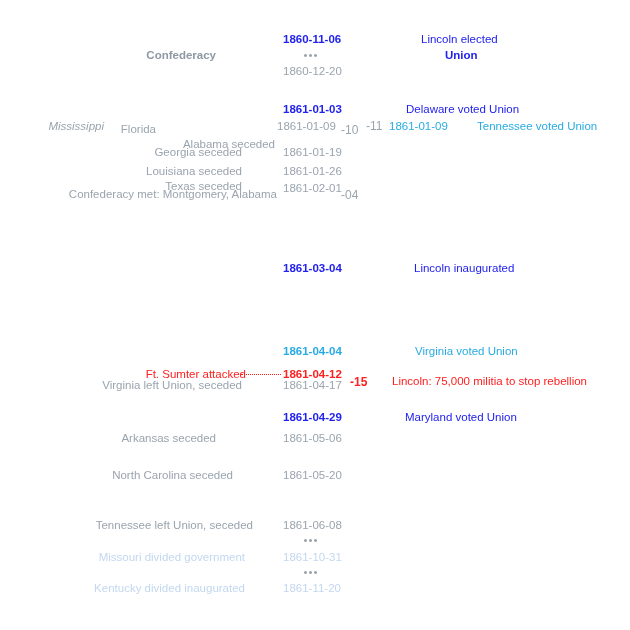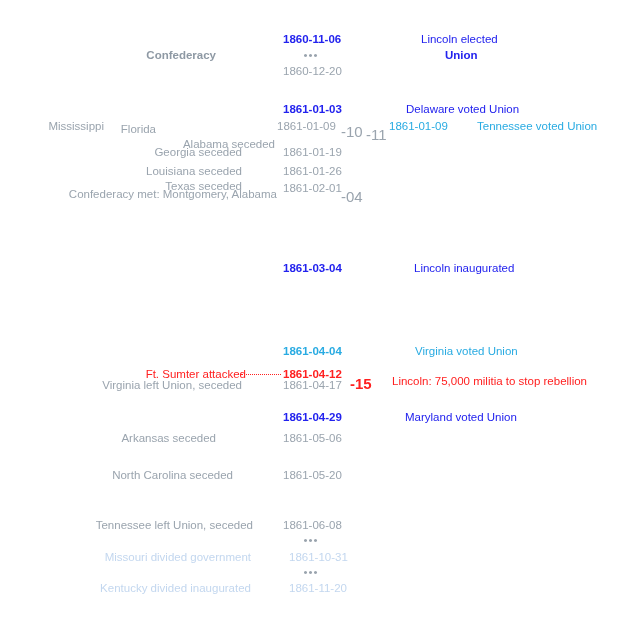--- a/index.html
+++ b/index.html
@@ -25,38 +25,38 @@
   
   .right{ text-align:left; }
 
   .bold{font-weight:bold;}
 
   .c-gray   {color:#9aa4ae;}
   .c-graydk {color:#8e99a4;}
   .c-blue   {color:#2222ee;}
   .c-cyan   {color:#29abe2;}
   .c-red    {color:#ff2020;}
-  .c-pale   {color:#c3d7ef;margin-left:6px;}
+  .c-pale   {color:#c3d7ef;}
   .c-dots   {color:#9aa4ae;}
 
   .ellipsis{
     position:absolute;
     font-size:11.5px;
     letter-spacing:1px;
     transform:translateX(-50%);
   }
 
   .leader{
     position:absolute;
     height:0;
     border-top:1.5px dotted #ff2020;
   }
   .sup{
     position:absolute;
-    font-size:15px;
+    font-size:12px;
     font-weight:bold;
     white-space:nowrap;
   }
 </style>
 </head>
 <body>
 
 <div id="stage">
 
   <div class="lbl date c-blue bold" style="left:283px;top:33px;">1860-11-06</div>
@@ -64,27 +64,27 @@
 
   <div class="lbl left c-graydk bold" style="left:216px;top:49px;">Confederacy</div>
   <div class="ellipsis c-dots" style="left:311px;top:49px;">•••</div>
   <div class="lbl right c-blue bold" style="left:445px;top:49px;">Union</div>
 
   <div class="lbl date c-gray" style="left:283px;top:65px;">1860-12-20</div>
 
   <div class="lbl date c-blue bold" style="left:283px;top:103px;">1861-01-03</div>
   <div class="lbl right c-blue" style="left:406px;top:103px;">Delaware voted Union</div>
 
-  <div class="lbl left c-gray" style="left:104px;top:120px;">Mississippi</div>
+  <div class="lbl left c-gray" style="left:104px;top:120px;font-style:italic;">Mississippi</div>
   <div class="lbl left c-gray" style="left:156px;top:123px;">Florida</div>
   <div class="lbl left c-gray" style="left:275px;top:125px;margin-top:13px;">Alabama seceded</div>
 
   <div class="lbl date c-gray" style="left:277px;top:120px;">1861-01-09</div>
   <div class="sup c-gray" style="left:341px;top:123px;font-weight:normal;">-10</div>
-  <div class="sup c-gray" style="left:366px;top:126px;font-weight:normal;">-11</div>
+  <div class="sup c-gray" style="left:366px;top:119px;font-weight:normal;">-11</div>
 
   <div class="lbl date c-cyan" style="left:389px;top:120px;">1861-01-09</div>
   <div class="lbl right c-cyan" style="left:477px;top:120px;">Tennessee voted Union</div>
 
   <div class="lbl left c-gray" style="left:242px;top:146px;">Georgia seceded</div>
   <div class="lbl date c-gray" style="left:283px;top:146px;text-align:center;">1861-01-19</div>
 
   <div class="lbl left c-gray" style="left:242px;top:165px;">Louisiana seceded</div>
   <div class="lbl date c-gray" style="left:283px;top:165px;">1861-01-26</div>
 

